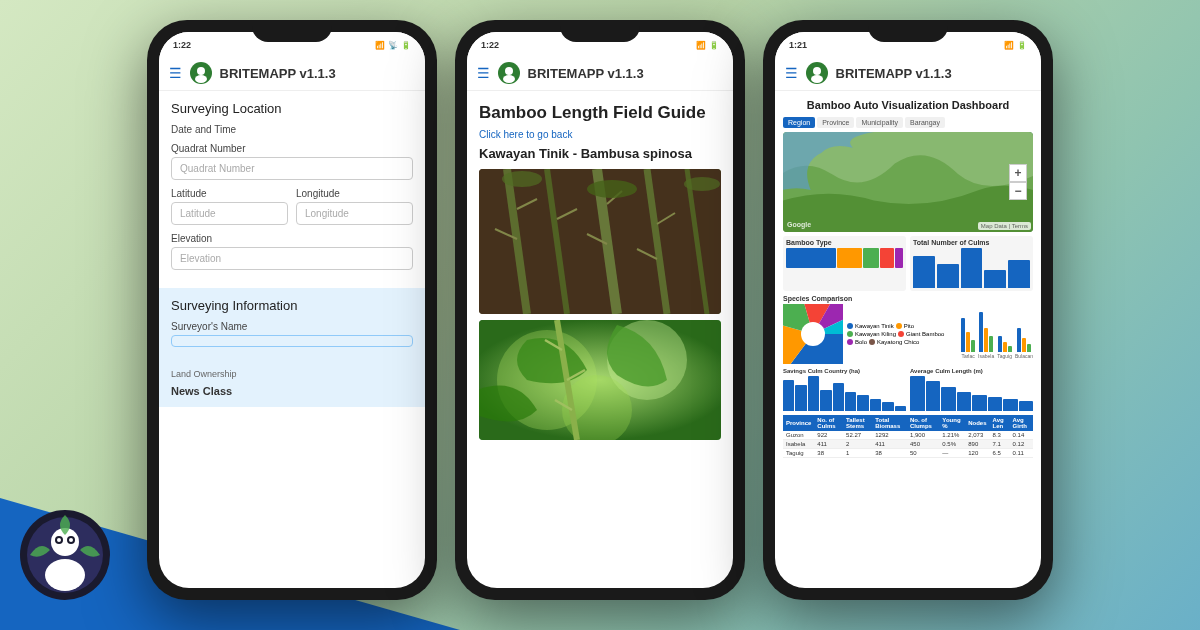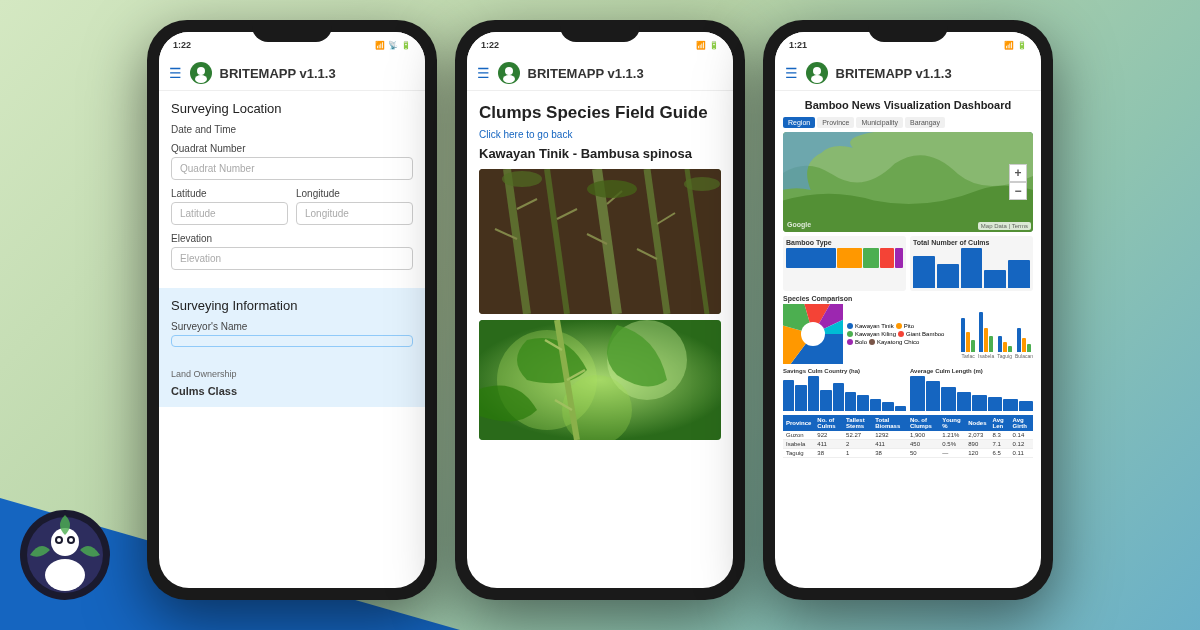--- a/index.html
+++ b/index.html
@@ -457,21 +457,21 @@
         <div class="field-label">Elevation</div>
         <div class="field-input" style="color:#aaa;">Elevation</div>
 
       </div>
 
       <div class="survey-info-section">
         <div class="section-title">Surveying Information</div>
         <div class="field-label">Surveyor's Name</div>
         <div class="field-input" style="color:#aaa;background:#e3f2fd;border-color:#90caf9;"></div>
         <div style="margin-top:22px;font-size:9px;color:#666;">Land Ownership</div>
-        <div style="margin-top:6px;font-size:11px;font-weight:600;color:#333;">Culms Class</div>
+        <div style="margin-top:6px;font-size:11px;font-weight:600;color:#333;">News Class</div>
       </div>
     </div>
   </div>
 
   <div class="phone">
     <div class="phone-notch"></div>
     <div class="phone-screen">
 
       <div class="status-bar">
         <span>1:22</span>
@@ -485,21 +485,21 @@
         <span class="hamburger-icon">☰</span>
         <svg class="app-logo" viewBox="0 0 22 22">
           <circle cx="11" cy="11" r="11" fill="#2e7d32"></circle>
           <circle cx="11" cy="9" r="4" fill="white"></circle>
           <ellipse cx="11" cy="17" rx="6" ry="4" fill="white"></ellipse>
         </svg>
         <span class="app-title">BRITEMAPP v1.1.3</span>
       </div>
 
       <div class="screen2-content">
-        <div class="guide-title">Clumps Species Field Guide</div>
+        <div class="guide-title">Bamboo Length Field Guide</div>
         <div class="back-link">Click here to go back</div>
         <div class="species-name">Kawayan Tinik - Bambusa spinosa</div>
 
         <div class="plant-image1">
           
           <svg width="100%" height="100%" viewBox="0 0 266 145" preserveAspectRatio="xMidYMid slice">
             <rect width="266" height="145" fill="#4a3520"></rect>
 
             <line x1="40" y1="0" x2="60" y2="145" stroke="#6b8a3a" stroke-width="8"></line>
             <line x1="80" y1="0" x2="100" y2="145" stroke="#5a7a2a" stroke-width="6"></line>
@@ -567,21 +567,21 @@
         <span class="hamburger-icon">☰</span>
         <svg class="app-logo" viewBox="0 0 22 22">
           <circle cx="11" cy="11" r="11" fill="#2e7d32"></circle>
           <circle cx="11" cy="9" r="4" fill="white"></circle>
           <ellipse cx="11" cy="17" rx="6" ry="4" fill="white"></ellipse>
         </svg>
         <span class="app-title">BRITEMAPP v1.1.3</span>
       </div>
 
       <div class="screen3-content">
-        <div class="dashboard-title">Bamboo News Visualization Dashboard</div>
+        <div class="dashboard-title">Bamboo Auto Visualization Dashboard</div>
 
         <div class="map-tabs">
           <div class="map-tab active">Region</div>
           <div class="map-tab">Province</div>
           <div class="map-tab">Municipality</div>
           <div class="map-tab">Barangay</div>
         </div>
 
         <div class="map-section">
           <svg width="100%" height="100%" viewBox="0 0 265 95" preserveAspectRatio="xMidYMid slice">

